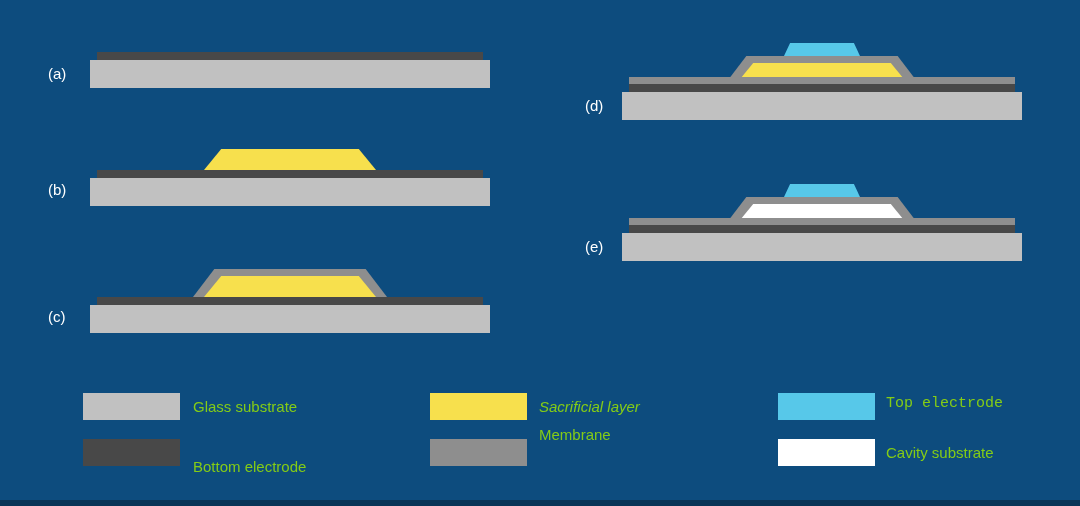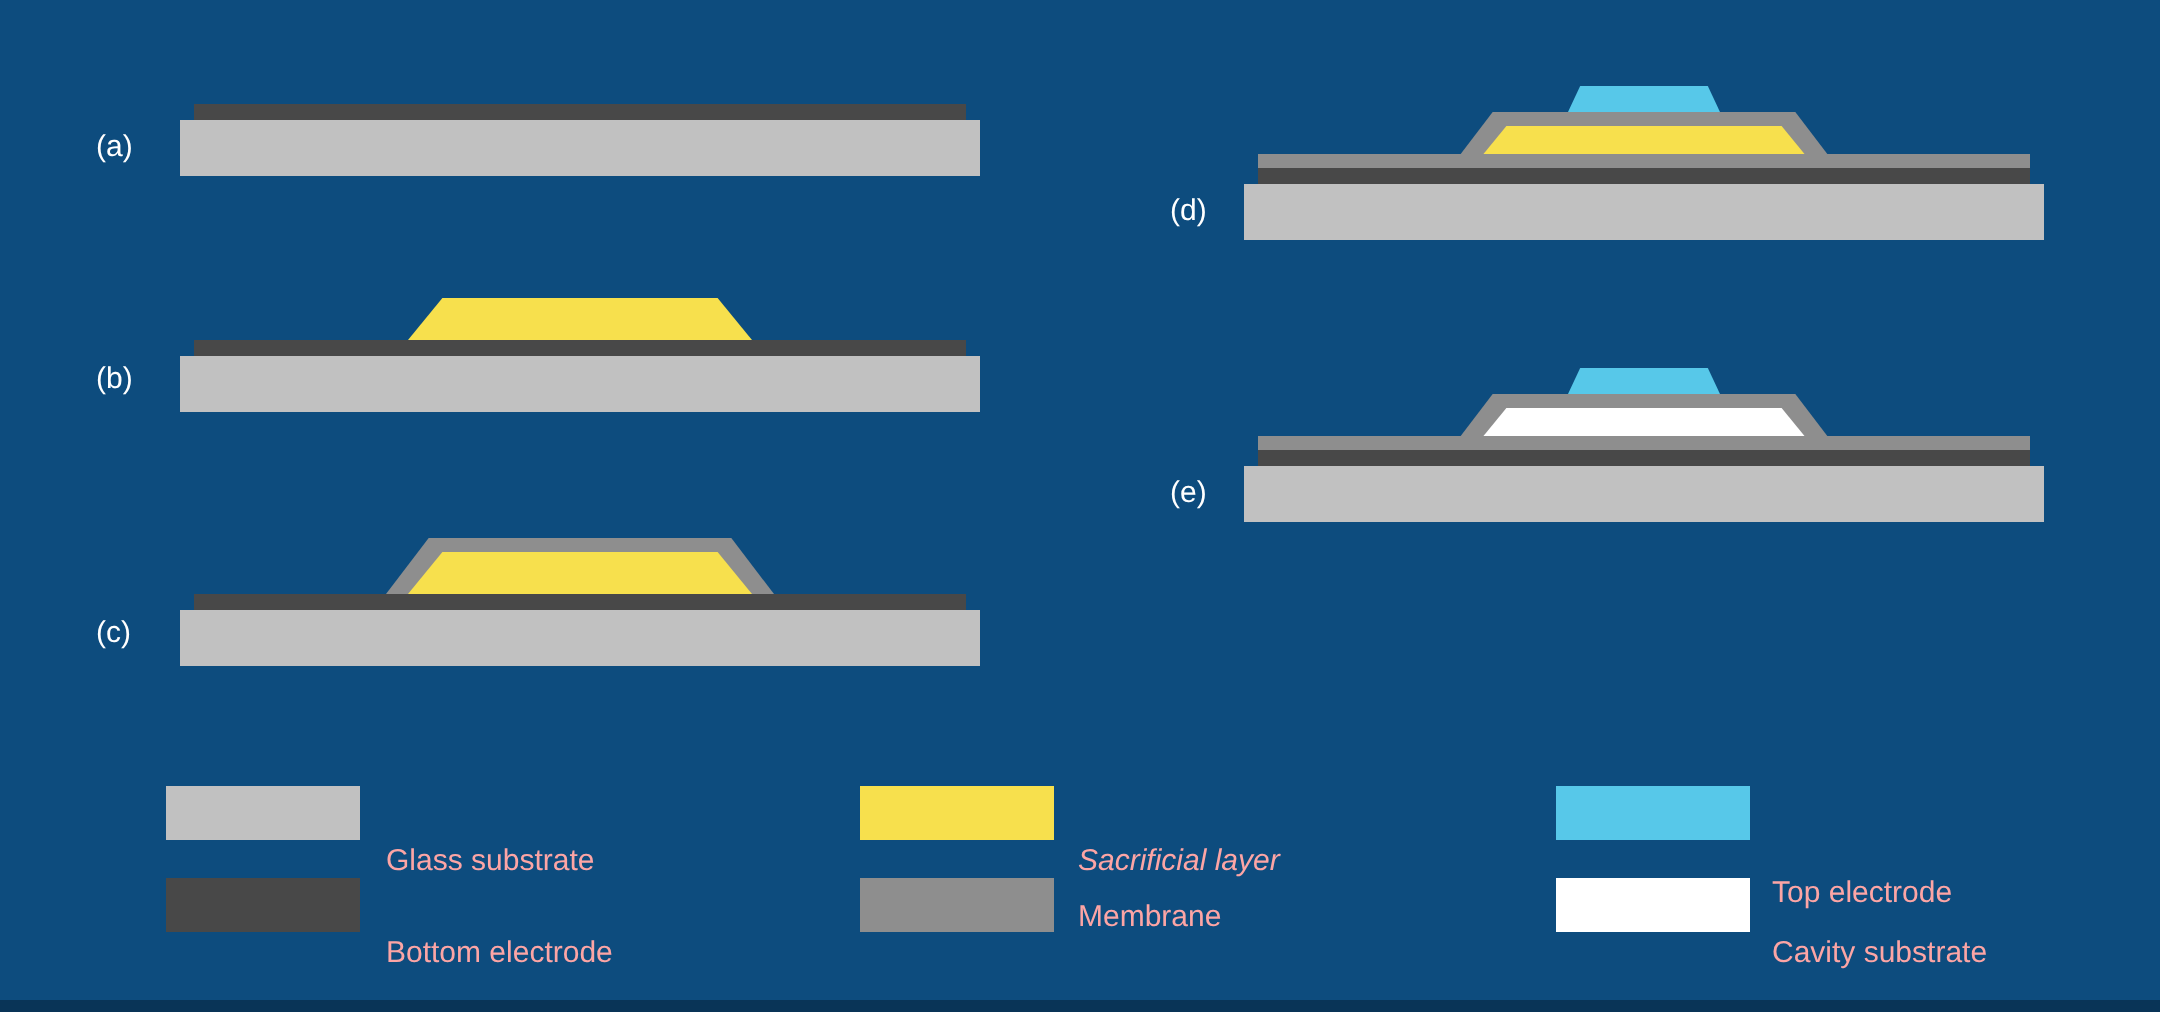--- a/index.html
+++ b/index.html
@@ -15,25 +15,24 @@
     position: absolute;
     color: #ffffff;
     font-size: 15px;
     line-height: 18px;
   }
   .trap   { clip-path: polygon(10% 0%, 90% 0%, 100% 100%, 0% 100%); }
   .trap-m { clip-path: polygon(11% 0%, 89% 0%, 100% 100%, 0% 100%); }
   .trap-t { clip-path: polygon(8% 0%, 92% 0%, 100% 100%, 0% 100%); }
   .legend-label {
     position: absolute;
-    color: #fca5a5;
+    color: #84cc16;
     font-size: 15px;
     line-height: 27px;
     white-space: nowrap;
-    margin-top: 24px;
   }
 </style>
 </head>
 <body>
 
 <div class="canvas" style="background: rgb(13, 76, 126);">
 
   <div class="panel-label" style="left:48px; top:65px;">(a)</div>
   <div class="layer" style="left: 97px; top: 52px; width: 386px; height: 8px; background: rgb(72, 72, 72);"></div>
   <div class="layer" style="left: 90px; top: 60px; width: 400px; height: 28px; background: rgb(193, 193, 193);"></div>
@@ -65,30 +64,30 @@
   <div class="layer" style="left: 629px; top: 218px; width: 386px; height: 7px; background: rgb(142, 142, 142);"></div>
   <div class="layer" style="left: 629px; top: 225px; width: 386px; height: 8px; background: rgb(72, 72, 72);"></div>
   <div class="layer" style="left: 622px; top: 233px; width: 400px; height: 28px; background: rgb(193, 193, 193);"></div>
 
   <div>
 
     <div class="layer" style="left: 83px; top: 393px; width: 97px; height: 27px; background: rgb(193, 193, 193);"></div>
     <div class="legend-label" style="left:193px; top:393px;">Glass substrate</div>
 
     <div class="layer" style="left: 83px; top: 439px; width: 97px; height: 27px; background: rgb(72, 72, 72);"></div>
-    <div class="legend-label" style="left:193px; top:439px;">Bottom electrode</div>
+    <div class="legend-label" style="left:193px; top:453px;">Bottom electrode</div>
 
     <div class="layer" style="left: 430px; top: 393px; width: 97px; height: 27px; background: rgb(247, 224, 77);"></div>
     <div class="legend-label" style="left:539px; top:393px;font-style:italic;">Sacrificial layer</div>
 
     <div class="layer" style="left: 430px; top: 439px; width: 97px; height: 27px; background: rgb(142, 142, 142);"></div>
     <div class="legend-label" style="left:539px; top:421px;">Membrane</div>
 
     <div class="layer" style="left: 778px; top: 393px; width: 97px; height: 27px; background: rgb(87, 200, 233);"></div>
-    <div class="legend-label" style="left:886px; top:409px;">Top electrode</div>
+    <div class="legend-label" style="left:886px; top:390px;font-family:Liberation Mono, monospace;">Top electrode</div>
 
     <div class="layer" style="left: 778px; top: 439px; width: 97px; height: 27px; background: rgb(255, 255, 255);"></div>
     <div class="legend-label" style="left:886px; top:439px;">Cavity substrate</div>
   </div>
 
   <div class="layer" style="left: 0px; top: 500px; width: 1080px; height: 6px; background: rgb(9, 52, 87);"></div>
 
 </div>
 
 </body></html>

